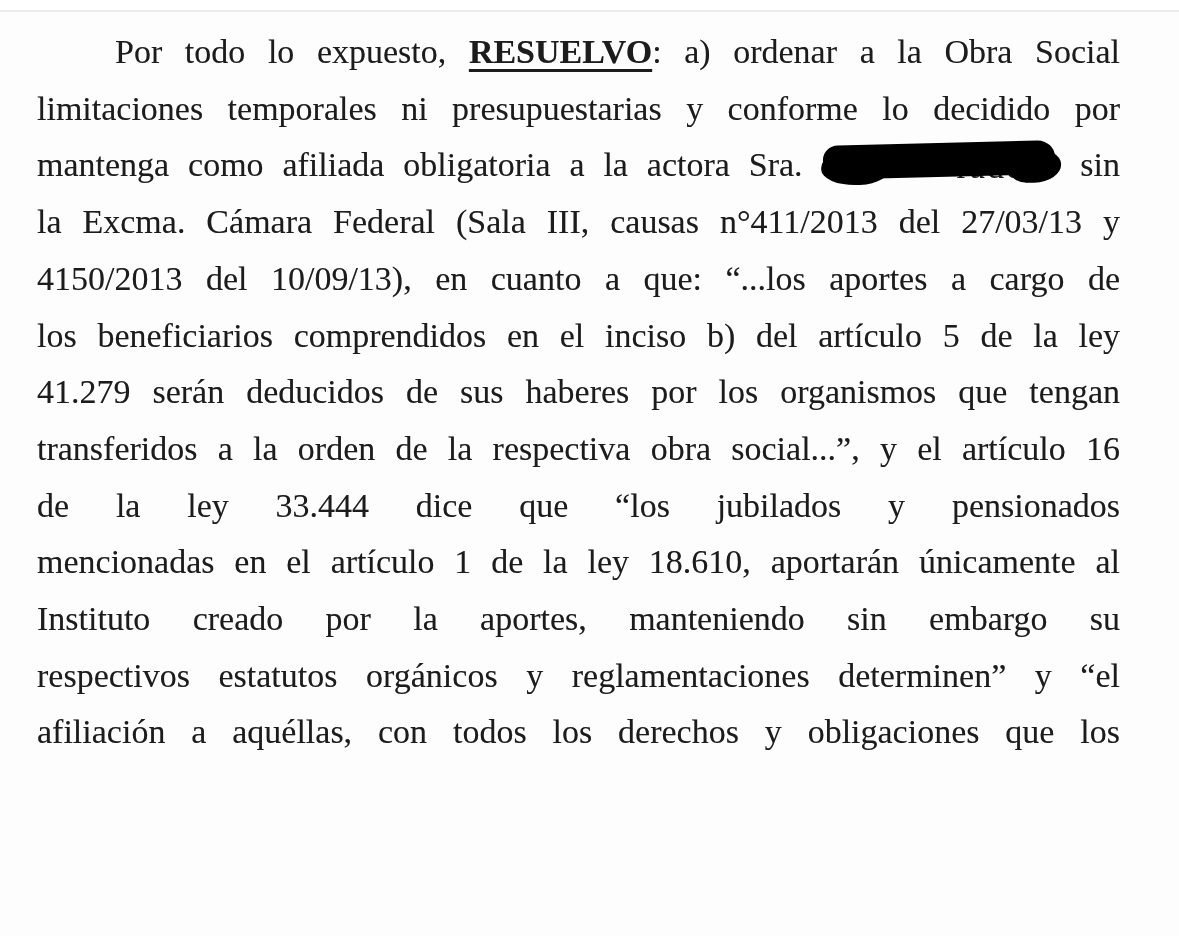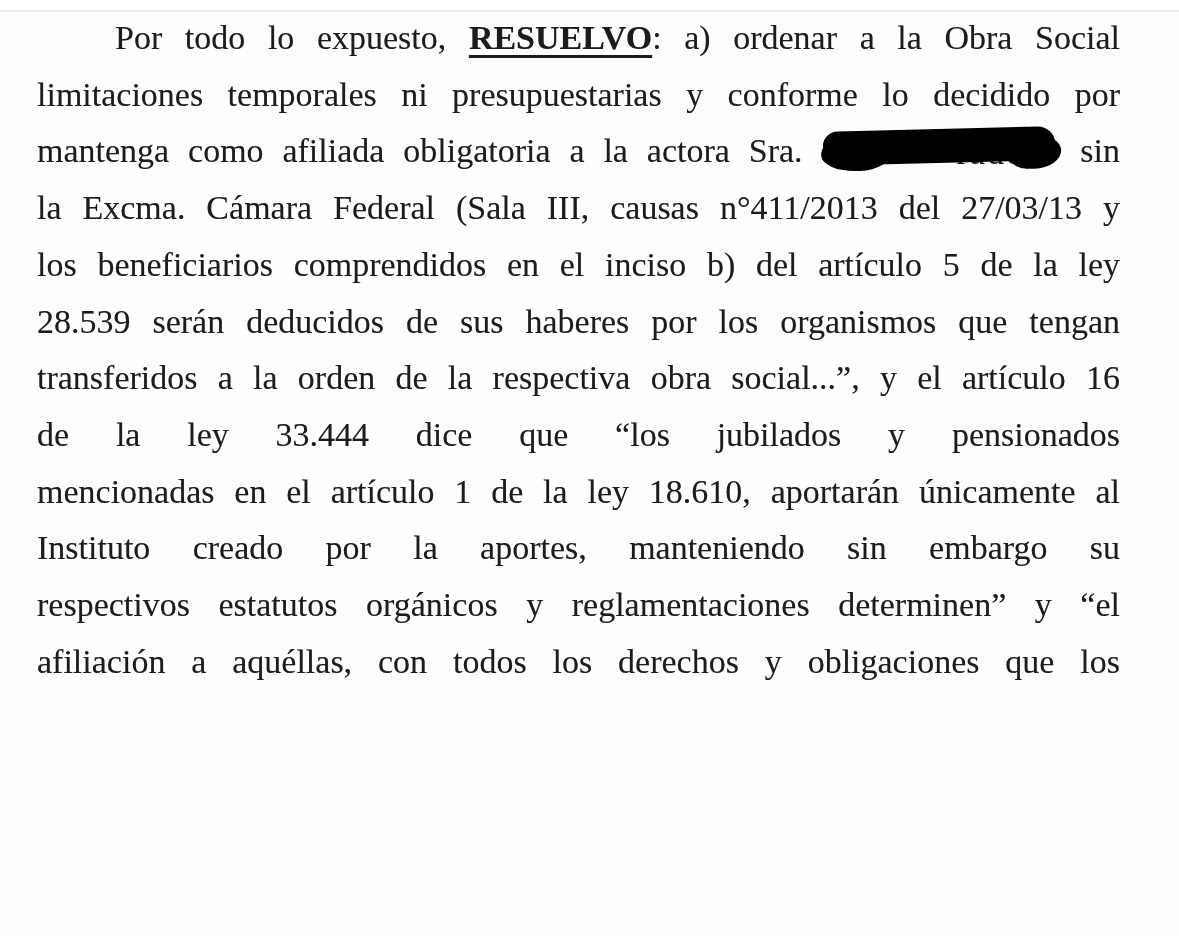--- a/index.html
+++ b/index.html
@@ -17,21 +17,21 @@
   .top-artifact {
     position: absolute;
     top: 0; left: 0; right: 0;
     height: 10px;
     background: #ffffff;
     border-bottom: 2px solid #ececec;
   }
   .page {
     position: absolute;
     left: 37px;
-    top: 10px;
+    top: 24px;
     width: 1083px;
     color: #1c1c1c;
   }
   .line {
     font-size: 34px;
     line-height: 56.7px;
     text-align: justify;
     text-align-last: justify;
     white-space: normal;
     color: #1c1c1c;
@@ -102,21 +102,22 @@
 </head>
 <body>
 
 <div class="top-artifact"></div>
 
 <div class="page">
     <div class="line indent"><span>Por todo lo expuesto, </span><span class="emph">RESUELVO</span><span>: a) ordenar a la Obra Social</span></div>
     <div class="line"><span>limitaciones temporales ni presupuestarias y conforme lo decidido por</span></div>
     <div class="line"><span>mantenga como afiliada obligatoria a la actora Sra. </span><span class="redaction"><span class="fragment">rado,</span><span class="bar"></span></span><span> sin</span></div>
     <div class="line"><span>la Excma. Cámara Federal (Sala III, causas n°411/2013 del 27/03/13 y</span></div>
+    <div class="line"><span>4150/2013 del 10/09/13), en cuanto a que: “...los aportes a cargo de</span></div>
     <div class="line"><span>los beneficiarios comprendidos en el inciso b) del artículo 5 de la ley</span></div>
-    <div class="line"><span>28.539 serán deducidos de sus haberes por los organismos que tengan</span></div>
+    <div class="line"><span>41.279 serán deducidos de sus haberes por los organismos que tengan</span></div>
     <div class="line"><span>transferidos a la orden de la respectiva obra social...”, y el artículo 16</span></div>
     <div class="line"><span>de la ley 33.444 dice que “los jubilados y pensionados</span></div>
     <div class="line"><span>mencionadas en el artículo 1 de la ley 18.610, aportarán únicamente al</span></div>
     <div class="line"><span>Instituto creado por la aportes, manteniendo sin embargo su</span></div>
     <div class="line"><span>respectivos estatutos orgánicos y reglamentaciones determinen” y “el</span></div>
     <div class="line"><span>afiliación a aquéllas, con todos los derechos y obligaciones que los</span></div>
   </div>
 
 </body></html>

